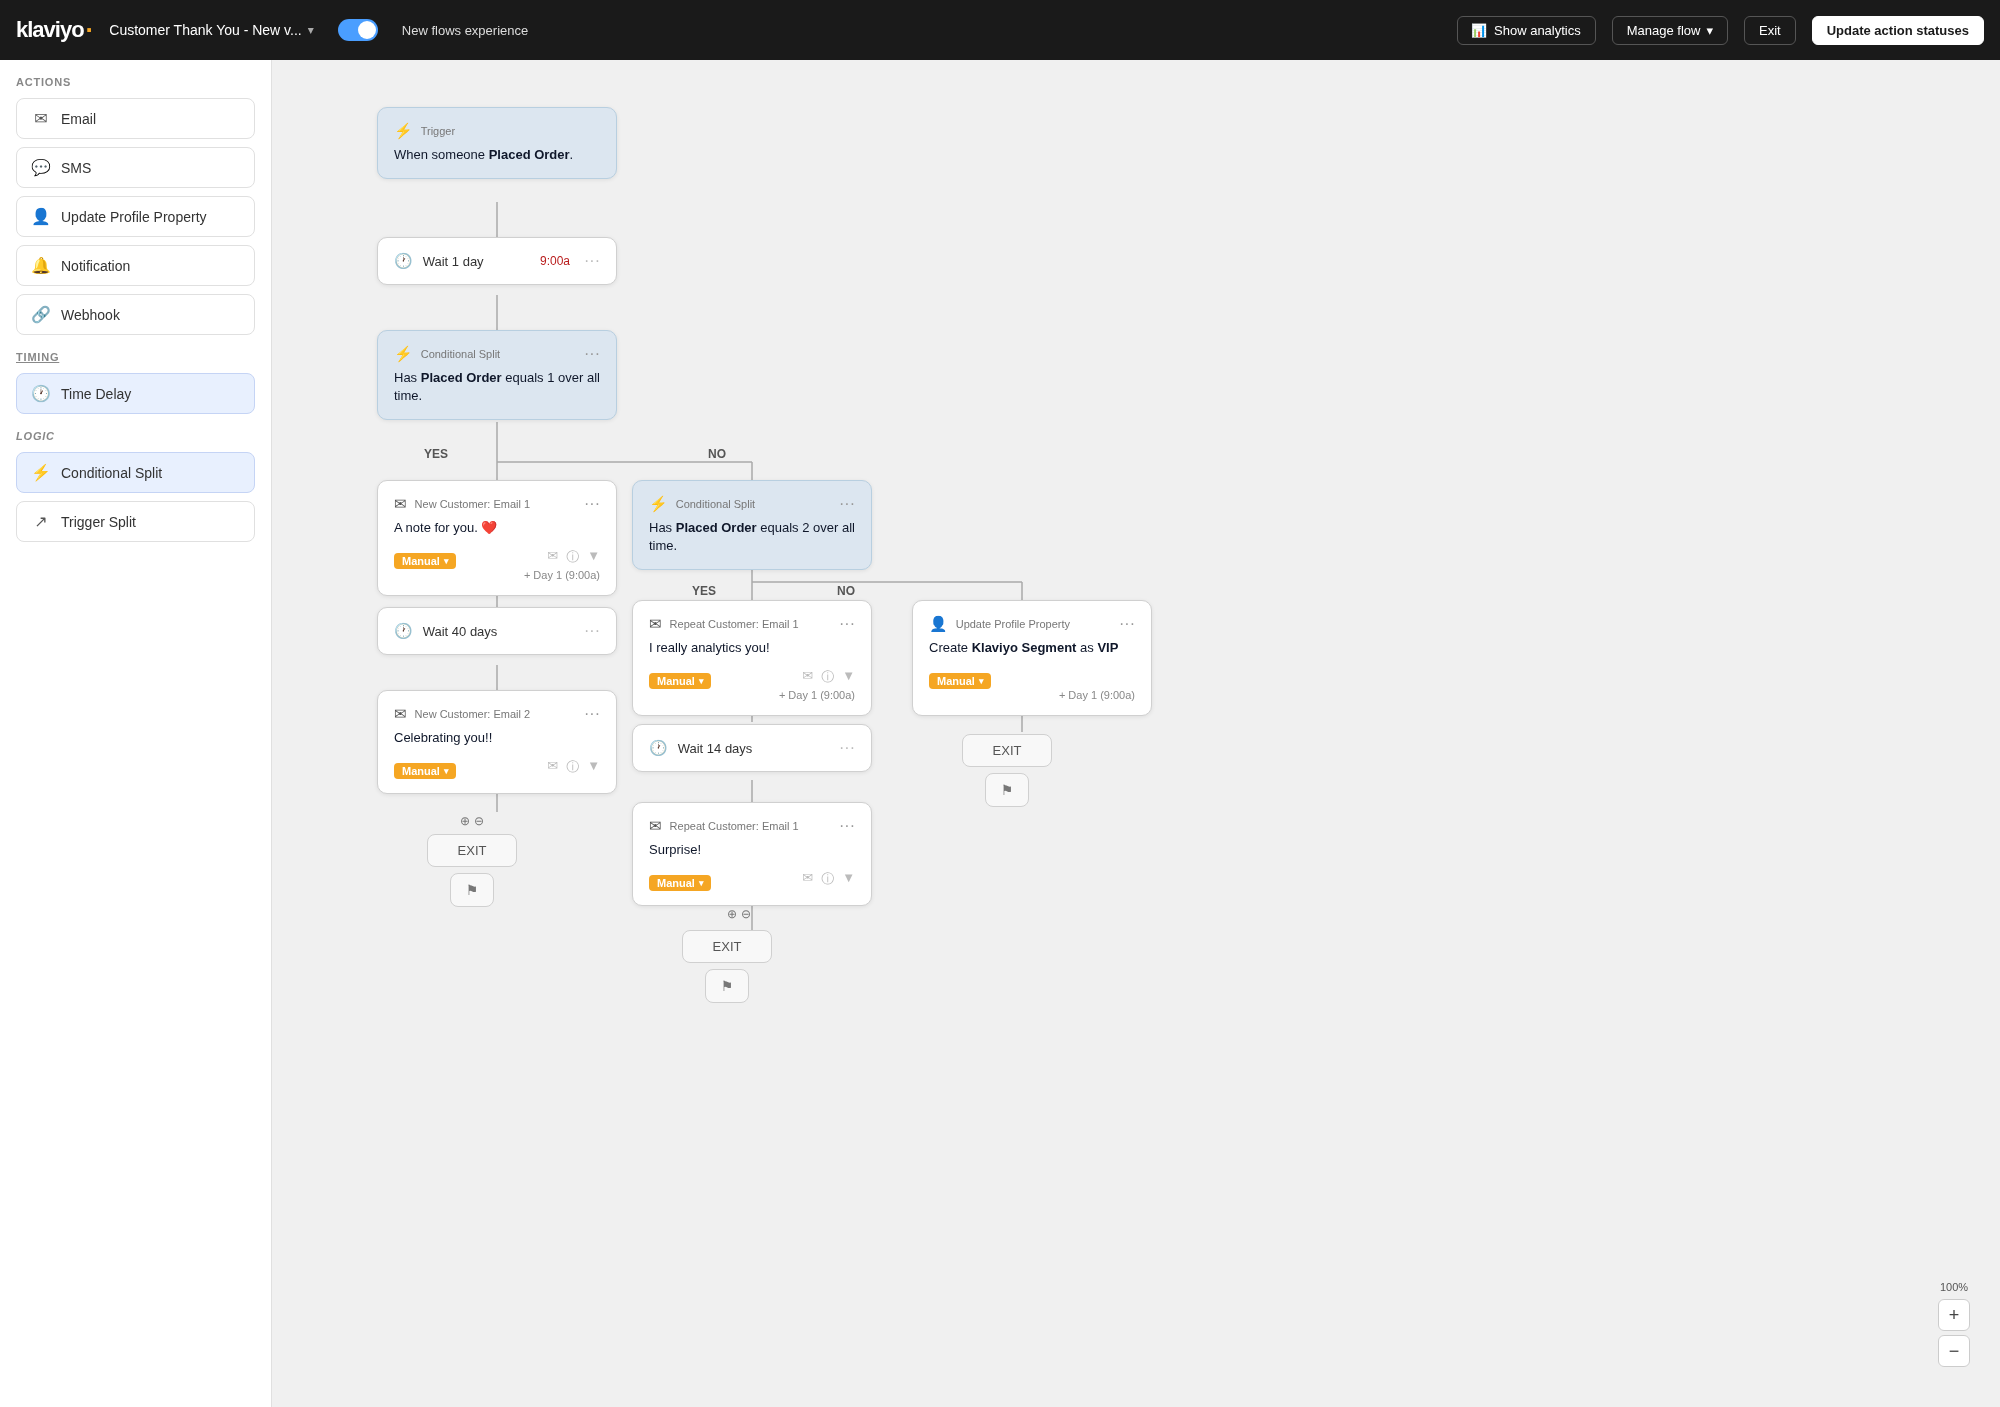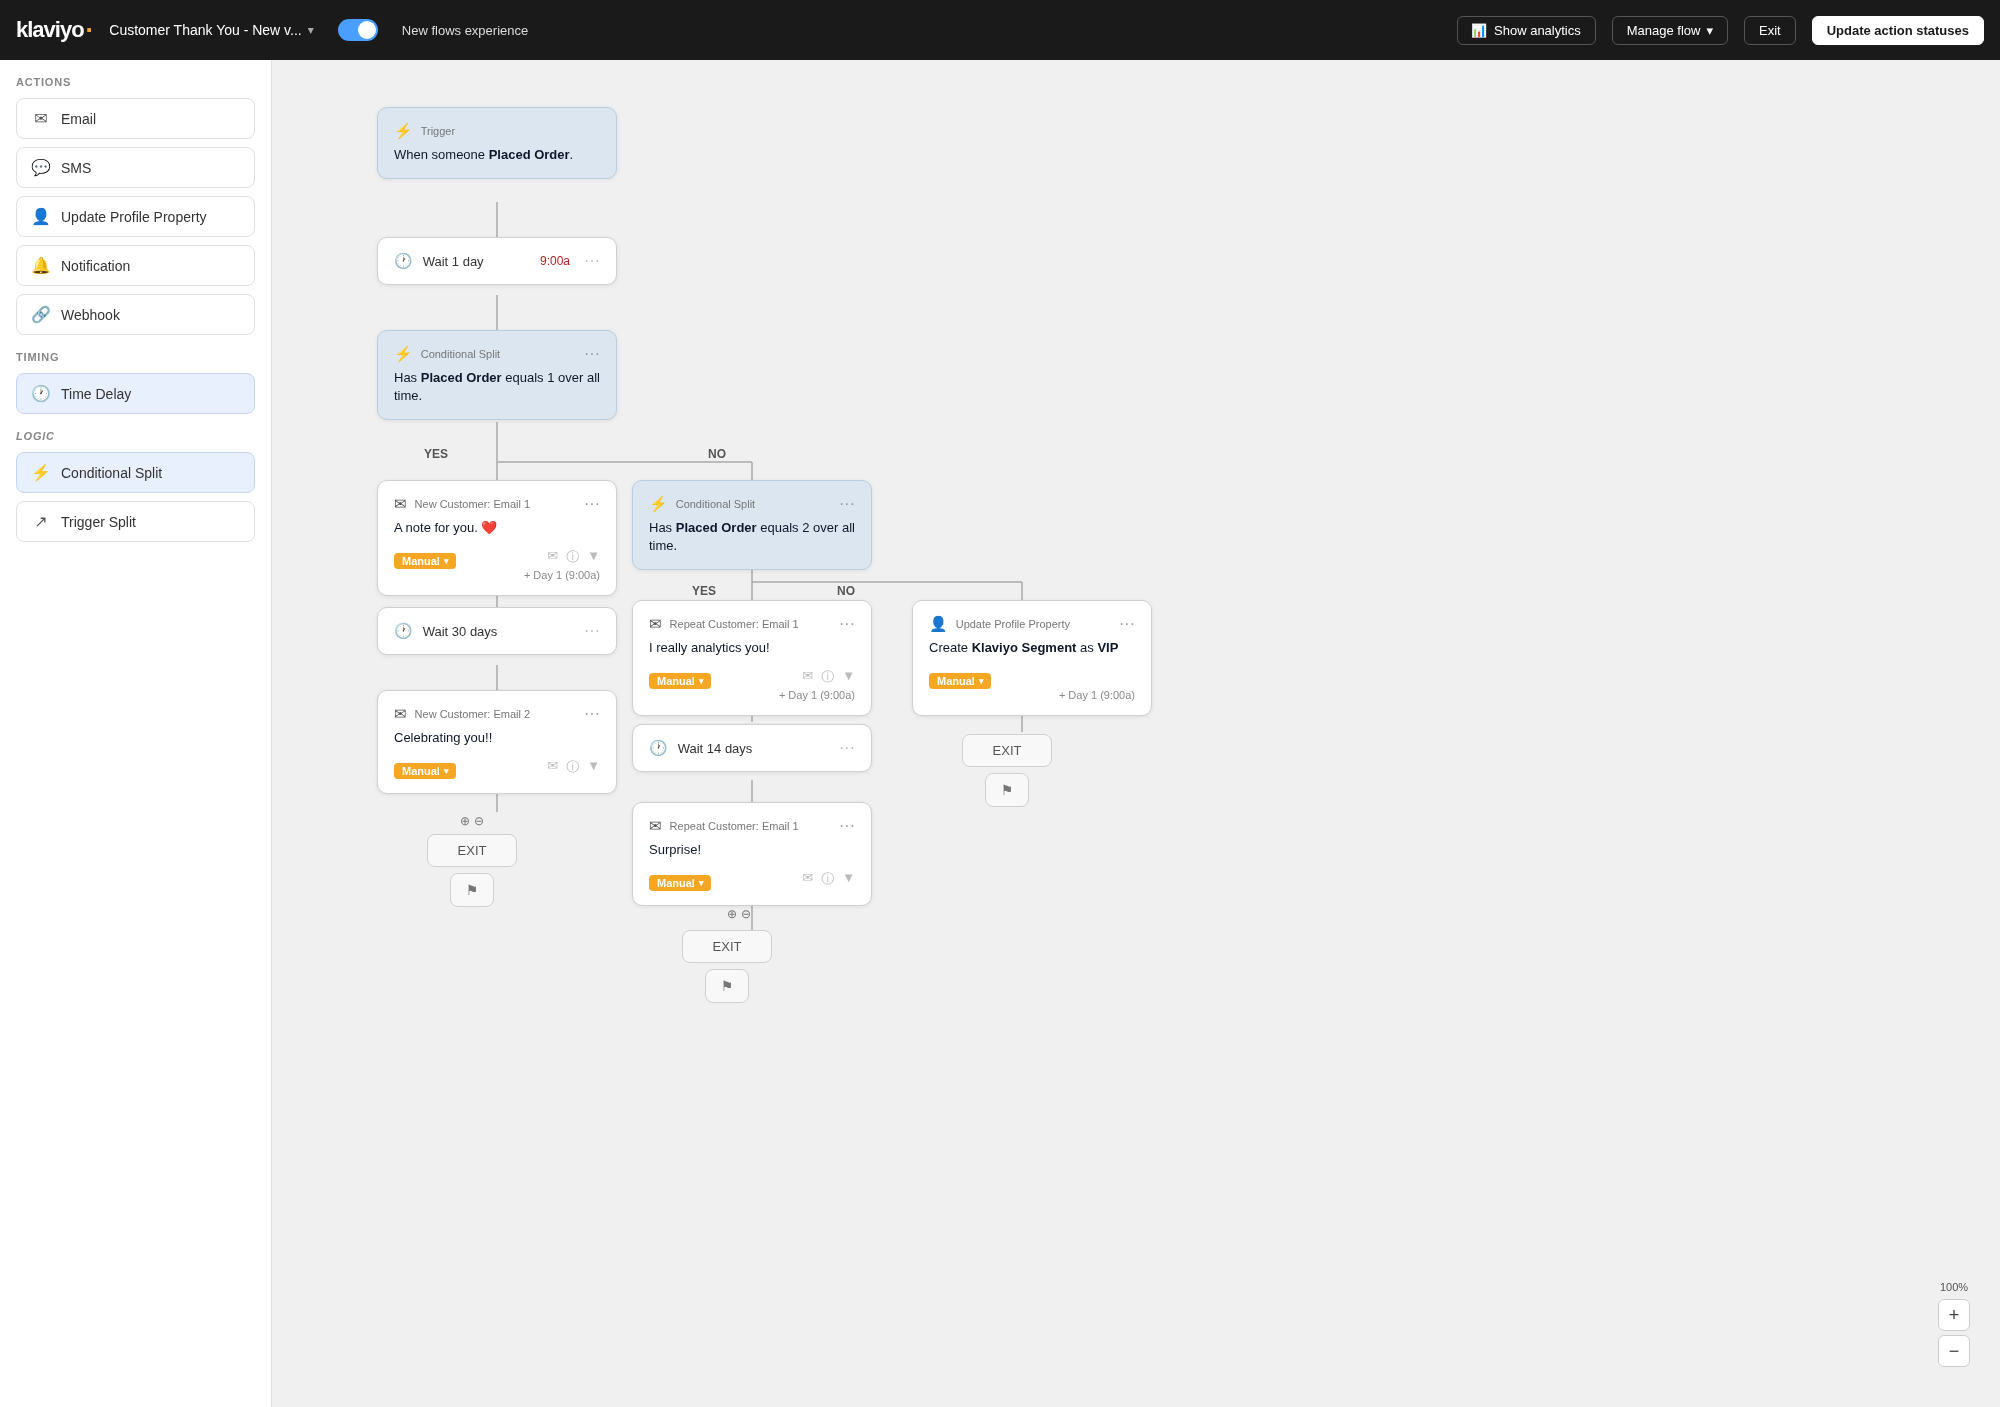--- a/index.html
+++ b/index.html
@@ -295,21 +295,21 @@
   </div>
   <div class="sidebar-item">
     <span class="sidebar-icon">🔔</span>
     <span>Notification</span>
   </div>
   <div class="sidebar-item">
     <span class="sidebar-icon">🔗</span>
     <span>Webhook</span>
   </div>
 
-  <div class="sidebar-section-label" style="margin-top: 16px;">TIMING</div>
+  <div class="sidebar-section-label" style="margin-top: 16px; text-decoration: underline;">TIMING</div>
   <div class="sidebar-item active">
     <span class="sidebar-icon">🕐</span>
     <span>Time Delay</span>
   </div>
 
   <div class="sidebar-section-label" style="margin-top: 16px; font-style: italic;">LOGIC</div>
   <div class="sidebar-item active">
     <span class="sidebar-icon">⚡</span>
     <span>Conditional Split</span>
   </div>
@@ -409,21 +409,21 @@
           <span>✉</span>
           <span>ⓘ</span>
           <span>▼</span>
         </span>
       </div>
       <div class="node-day-label">+ Day 1 (9:00a)</div>
     </div>
 
     <div class="node node-wait" style="left: 105px; top: 555px;">
       <span class="node-icon">🕐</span>
-      <span>Wait 30 days</span>
+      <span>Wait 40 days</span>
       <span style="font-size:16px; color:#bbb; margin-left:auto; cursor:pointer;">···</span>
     </div>
 
     <div class="node node-email" style="left: 105px; top: 638px;">
       <div class="node-header">
         <div class="node-title-row">
           <span class="node-icon">✉</span>
           <span class="node-label">New Customer: Email 2</span>
         </div>
         <span class="node-more">···</span>

